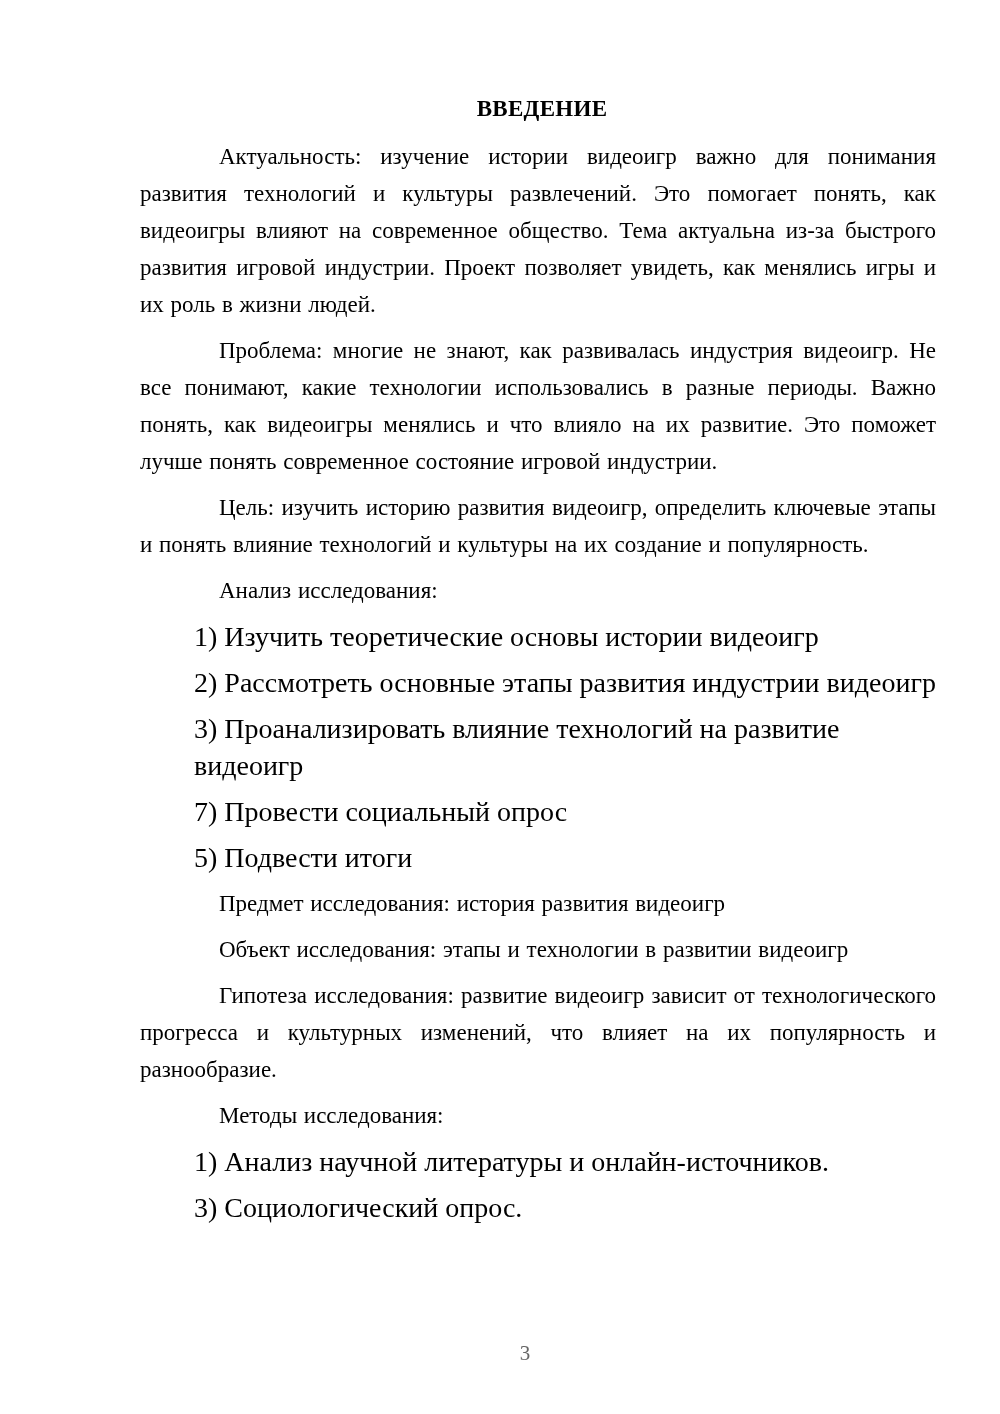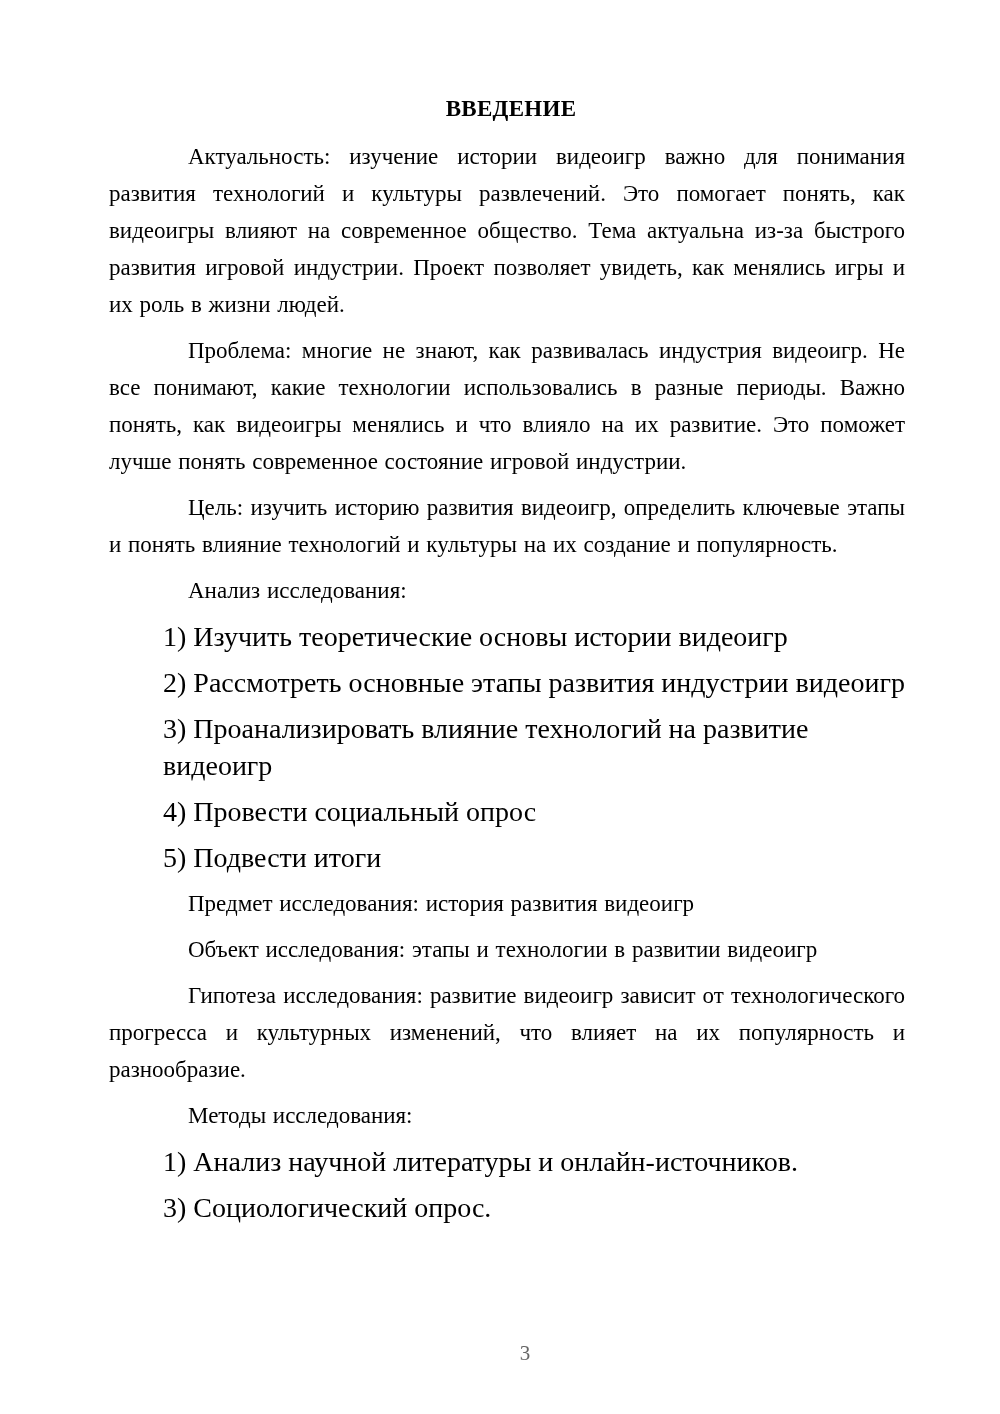--- a/index.html
+++ b/index.html
@@ -11,21 +11,21 @@
     position: relative;
     width: 1000px;
     height: 1414px;
     background: #ffffff;
     overflow: hidden;
     font-family: "Liberation Serif", "DejaVu Serif", serif;
     color: #000000;
   }
   .content {
     position: absolute;
-    left: 109px;
+    left: 140px;
     top: 90px;
     width: 804px;
   }
   .doc-title {
     font-size: 23px;
     font-weight: bold;
     text-align: center;
     line-height: 37px;
     margin: 0 0 11px 0;
     letter-spacing: 0.3px;
@@ -70,21 +70,21 @@
 
     <p class="para">Проблема: многие не знают, как развивалась индустрия видеоигр. Не все понимают, какие технологии использовались в разные периоды. Важно понять, как видеоигры менялись и что влияло на их развитие. Это поможет лучше понять современное состояние игровой индустрии.</p>
 
     <p class="para">Цель: изучить историю развития видеоигр, определить ключевые этапы и понять влияние технологий и культуры на их создание и популярность.</p>
 
     <p class="para">Анализ исследования:</p>
 
     <p class="list-item">1) Изучить теоретические основы истории видеоигр</p>
     <p class="list-item">2) Рассмотреть основные этапы развития индустрии видеоигр</p>
     <p class="list-item">3) Проанализировать влияние технологий на развитие видеоигр</p>
-    <p class="list-item">4) Провести социальный опрос</p>
+    <p class="list-item">7) Провести социальный опрос</p>
     <p class="list-item">5) Подвести итоги</p>
 
     <p class="para">Предмет исследования: история развития видеоигр</p>
 
     <p class="para">Объект исследования: этапы и технологии в развитии видеоигр</p>
 
     <p class="para">Гипотеза исследования: развитие видеоигр зависит от технологического прогресса и культурных изменений, что влияет на их популярность и разнообразие.</p>
 
     <p class="para">Методы исследования:</p>
 

